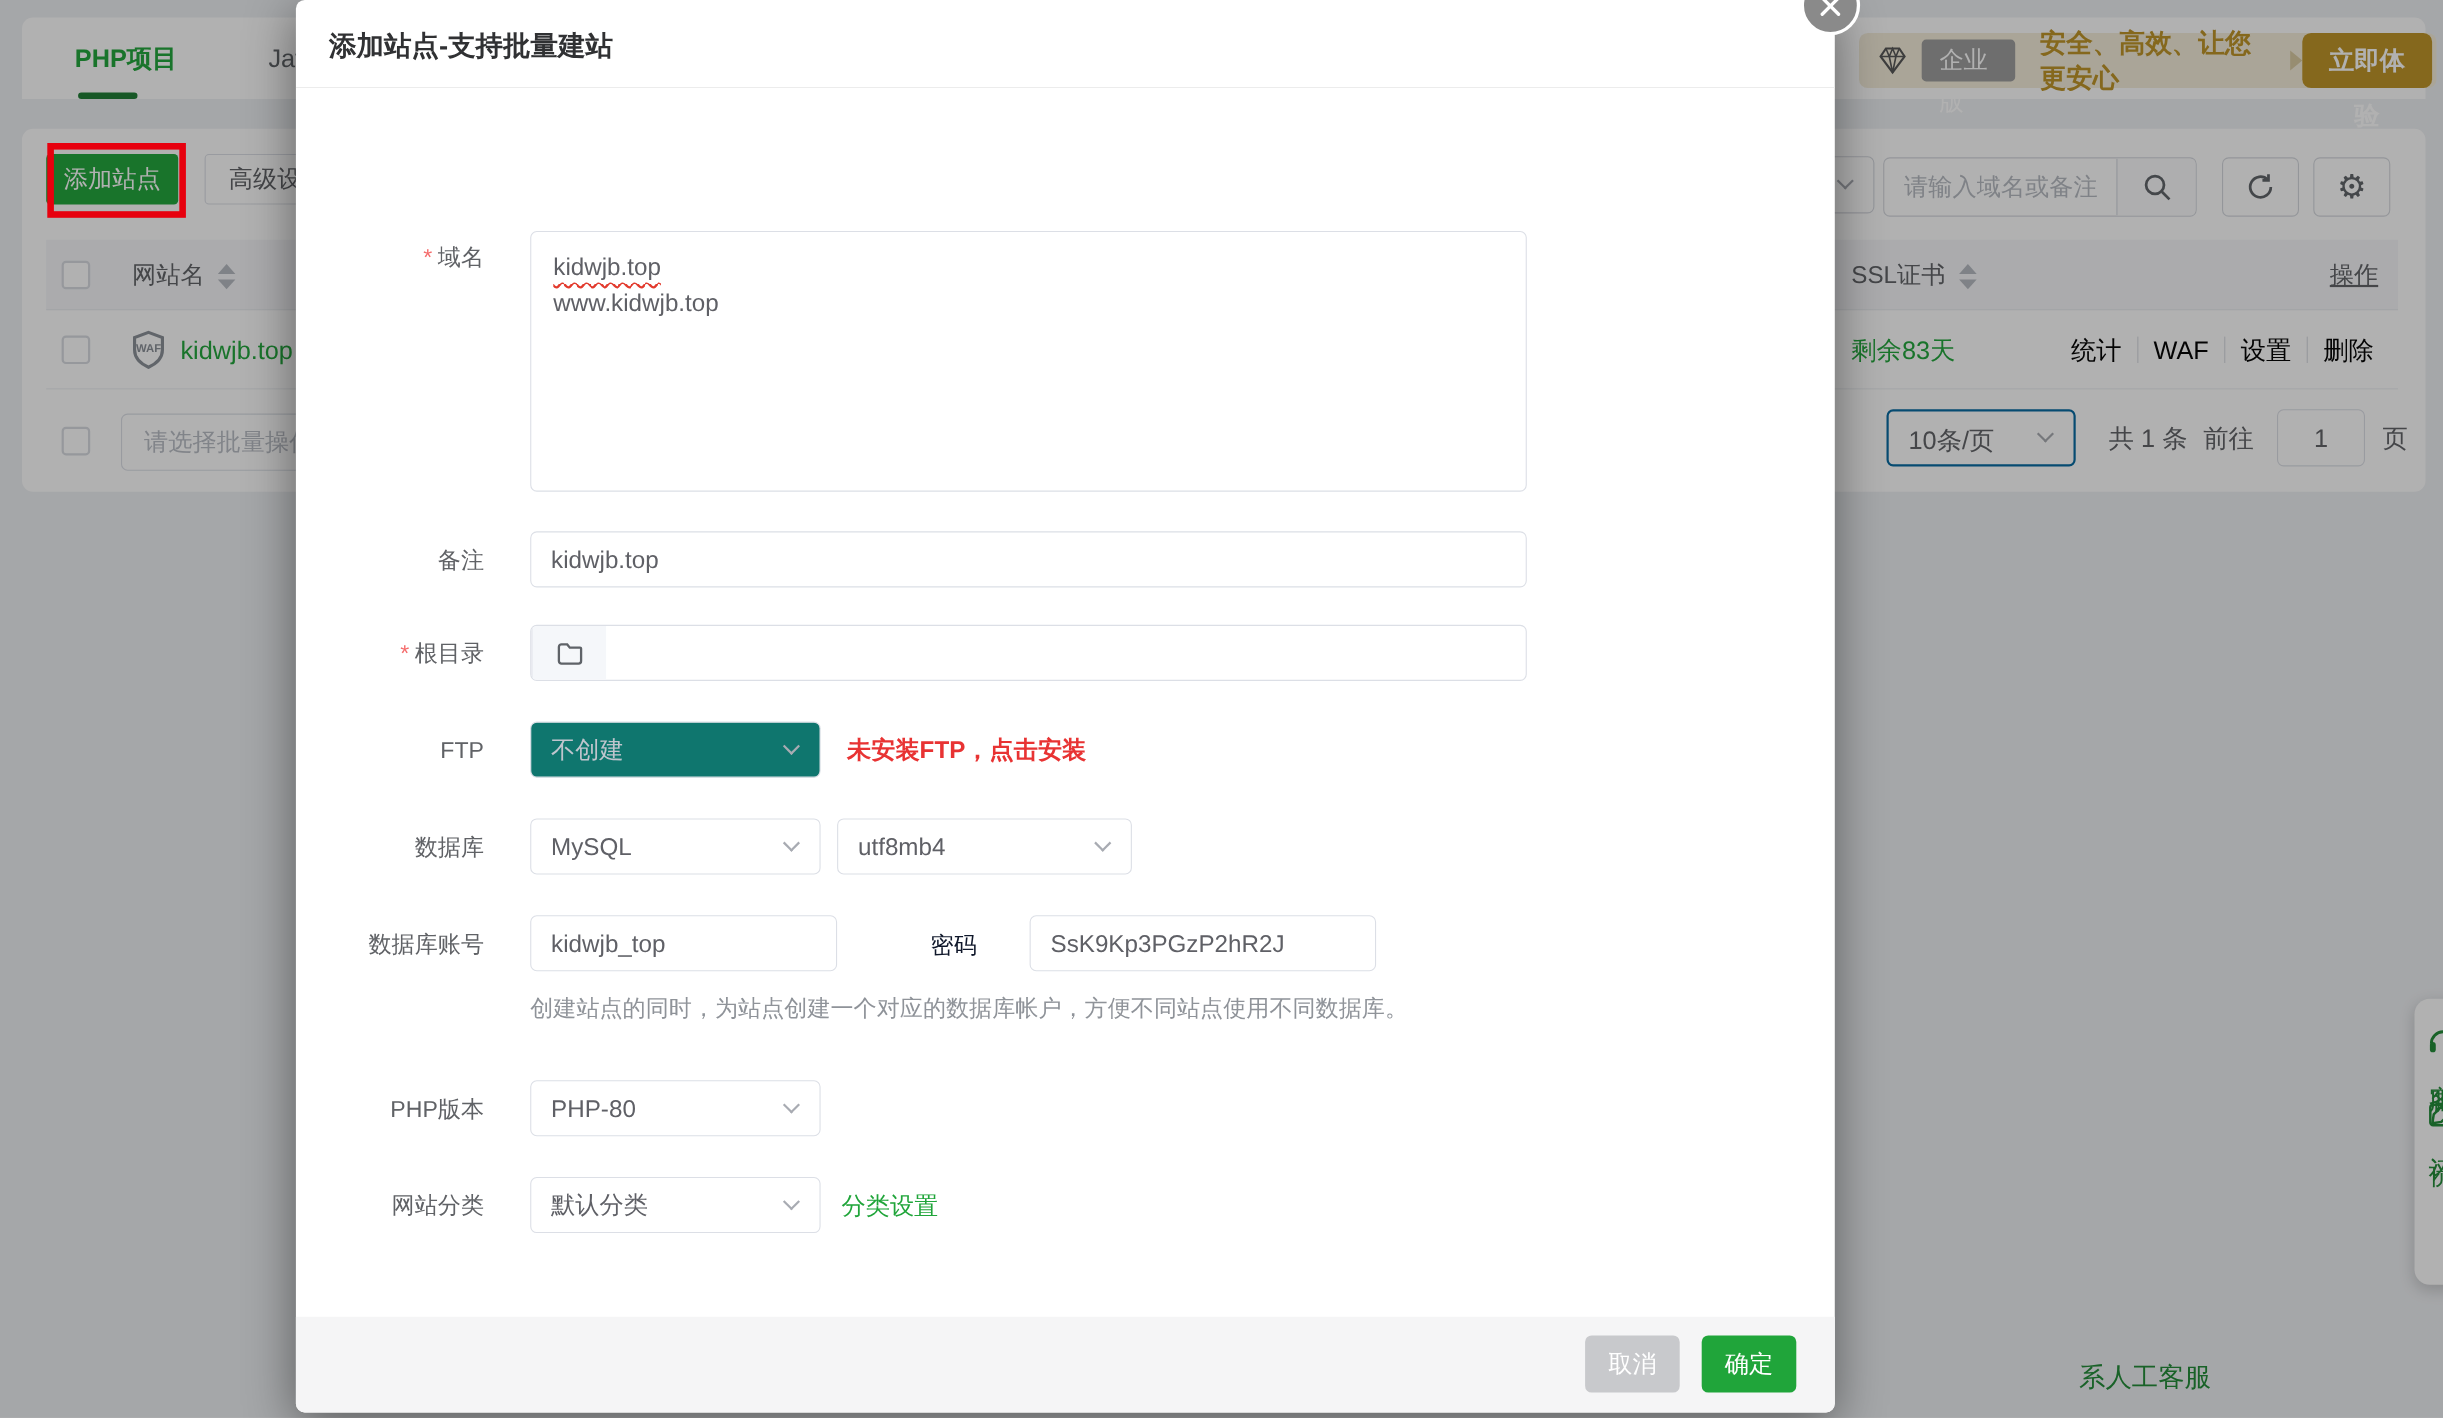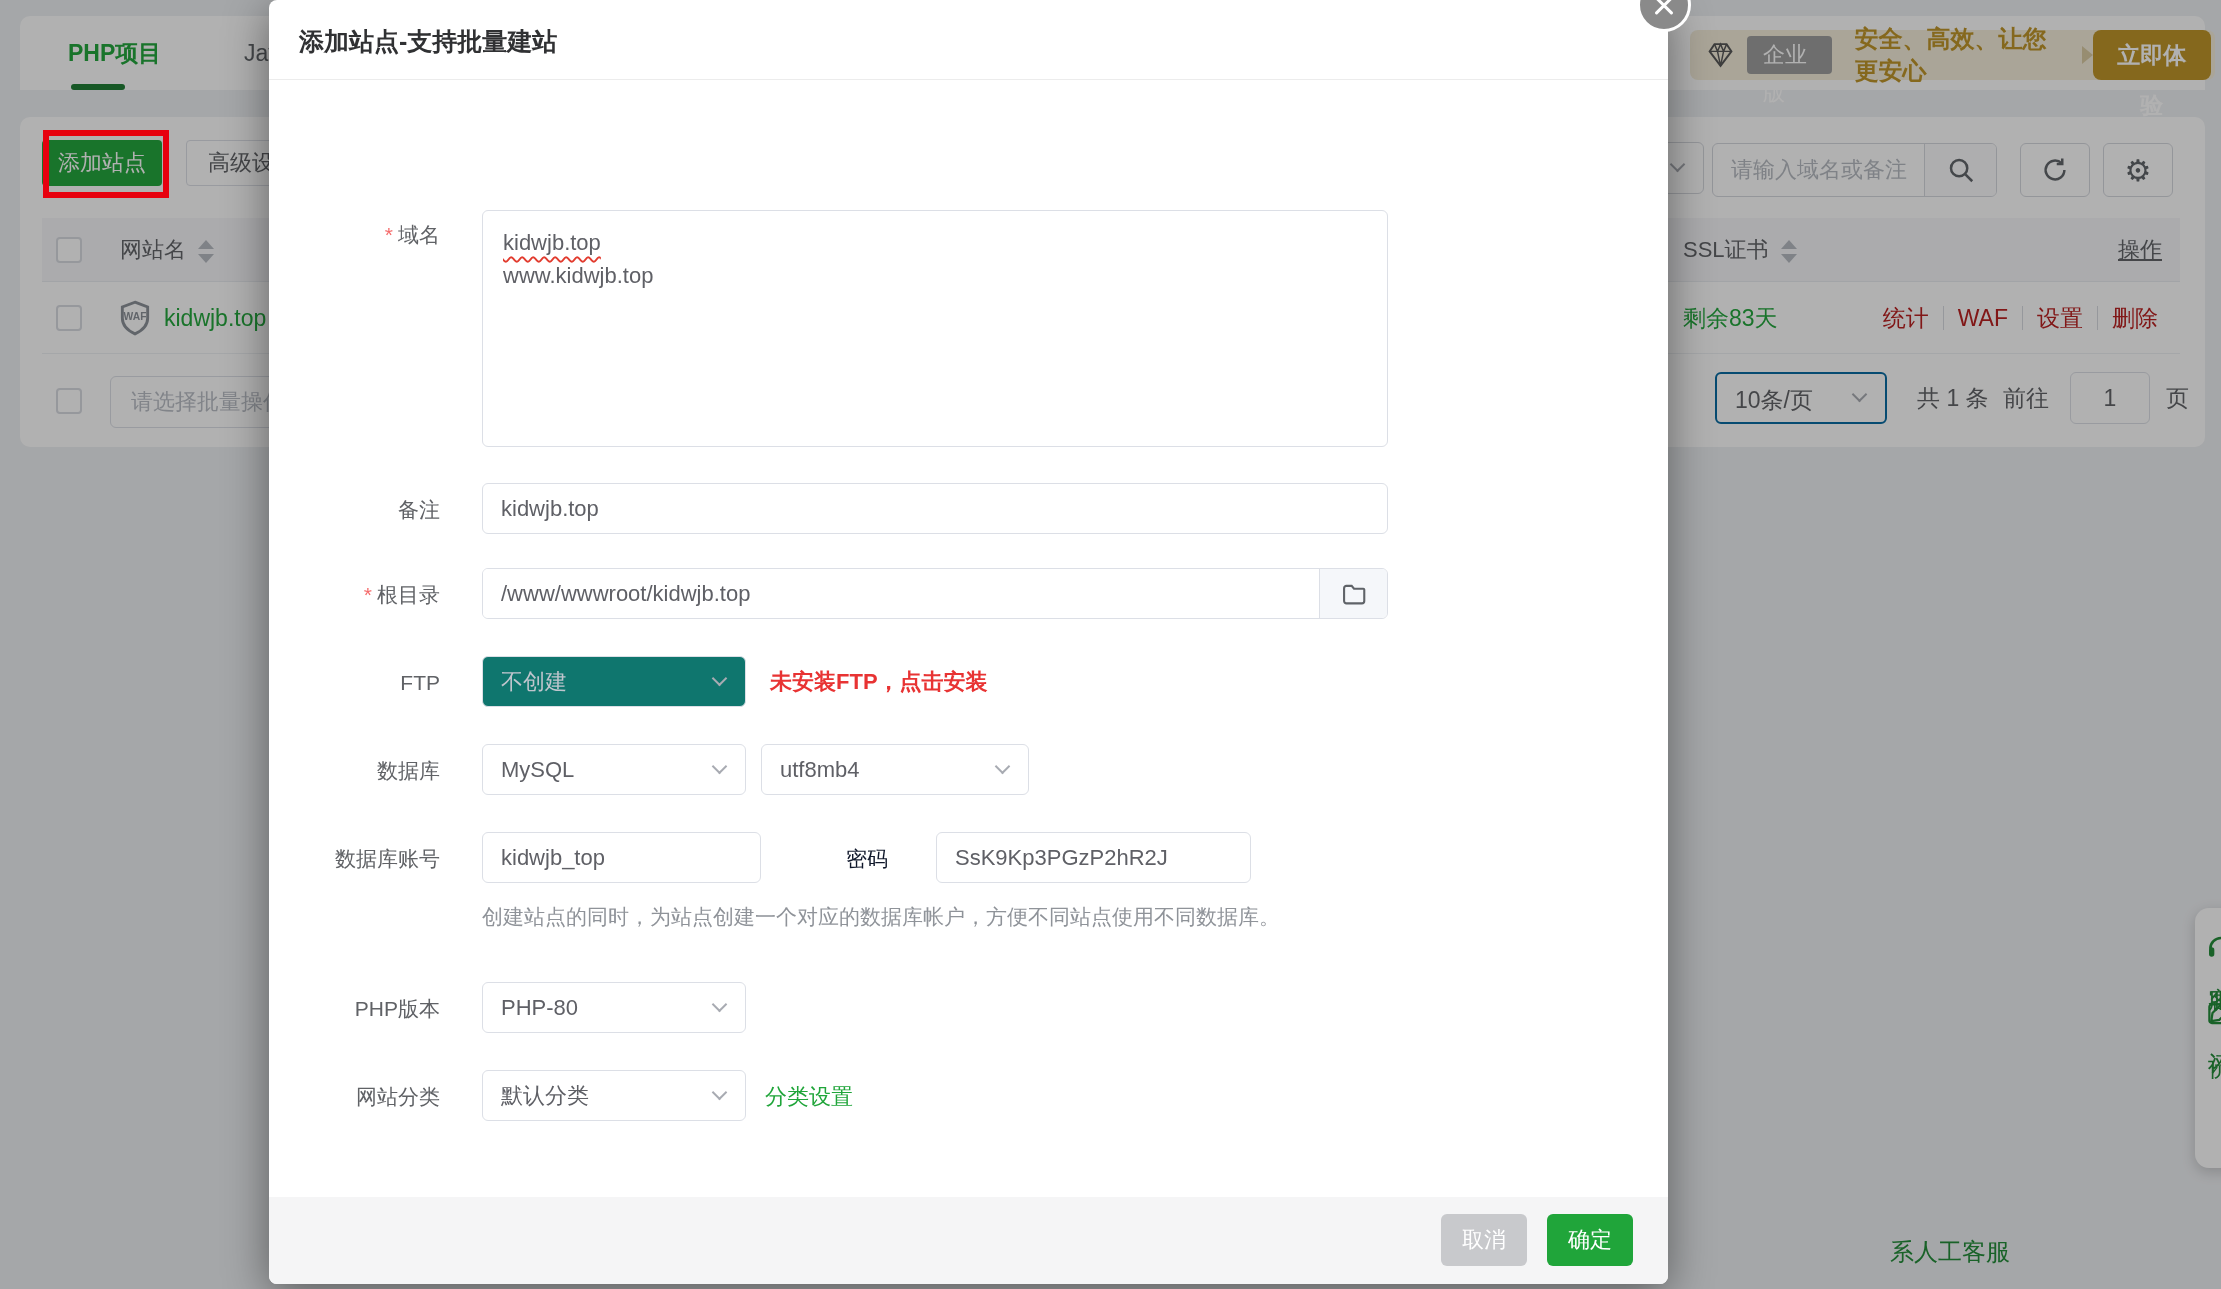--- a/index.html
+++ b/index.html
@@ -38,21 +38,21 @@
   .cell-ssl-h { position:absolute; left:1641px; line-height:64px; }
   .cell-act-h { position:absolute; right:18px; line-height:64px;text-decoration:underline; }
   .sort { display:inline-flex; flex-direction:column; gap:5px; margin-left:12px; vertical-align:middle; }
   .sort i { display:block; width:0; height:0; border-left:8px solid transparent; border-right:8px solid transparent; }
   .sort .up { border-bottom:9px solid #b6bac1; }
   .sort .dn { border-top:9px solid #b6bac1; }
   .site-link { position:absolute; left:122px; line-height:72px; color:#20a53a; cursor:pointer; }
   .waf-shield { position:absolute; left:74px; top:17px; }
   .ssl-cell { position:absolute; left:1641px; line-height:72px; color:#20a53a; cursor:pointer; }
   .row-actions { position:absolute; right:8px; top:0; height:72px; display:flex; align-items:center; }
-  .row-actions .act { color:#b91c1c; padding:0 14px; cursor:pointer; }
+  .row-actions .act { color:#000000; padding:0 14px; cursor:pointer; }
   .row-actions .sep { width:1px; height:24px; background:#d8dbe0; }
 
   .batch-select { position:absolute; left:110px; top:376px; width:330px; height:52px; background:#fff; border:1px solid #dcdfe6; border-radius:6px; line-height:50px; padding-left:20px; font-size:22px; color:#b9bdc5; cursor:pointer; }
 
   .pg { position:absolute; top:372px; height:52px; line-height:52px; font-size:23px; color:#606266; }
   .pg-sizer { left:1715px; width:172px; background:#fff; border:2px solid #0369a1; border-radius:6px; padding-left:18px; cursor:pointer; }
   .pg-input { position:absolute; left:2070px; top:372px; width:80px; height:52px; border:1px solid #dcdfe6; border-radius:6px; text-align:center; font-size:23px; color:#606266; font-family:inherit; outline:none; }
 
   .support-link { position:absolute; left:1890px; top:1236px; font-size:24px; color:#1f8b36; cursor:pointer; }
 
@@ -232,21 +232,20 @@
       <div><span>www.kidwjb.top</span></div>
     </div>
 
     <div class="f-label" style="top:497px;">备注</div>
     <div class="ctrl" style="left:213px; top:483px; width:906px;">
       <input value="kidwjb.top" style="">
     </div>
 
     <div class="f-label" style="top:582px;"><span class="req">*</span><span>根目录</span></div>
     <div class="root-wrap">
-      <input value="/www/wwwroot/kidwjb.top" style="">
       <div class="root-append">
         <svg width="28" height="28" viewBox="0 0 24 24">
           <path d="M3.5 7a2 2 0 0 1 2-2h4.5l2 2.5H20a.8.8 0 0 1 .8.8V18a2 2 0 0 1-2 2H5.5a2 2 0 0 1-2-2z" fill="none" stroke="#5f6368" stroke-width="1.8"></path>
         </svg>
       </div>
     </div>
 
     <div class="f-label" style="top:670px;">FTP</div>
     <div class="ctrl sel disabled" style="left:213px; top:656px; width:264px;"><span>不创建</span><span class="chev"></span></div>
     <span class="ftp-warning">未安装FTP，点击安装</span>

